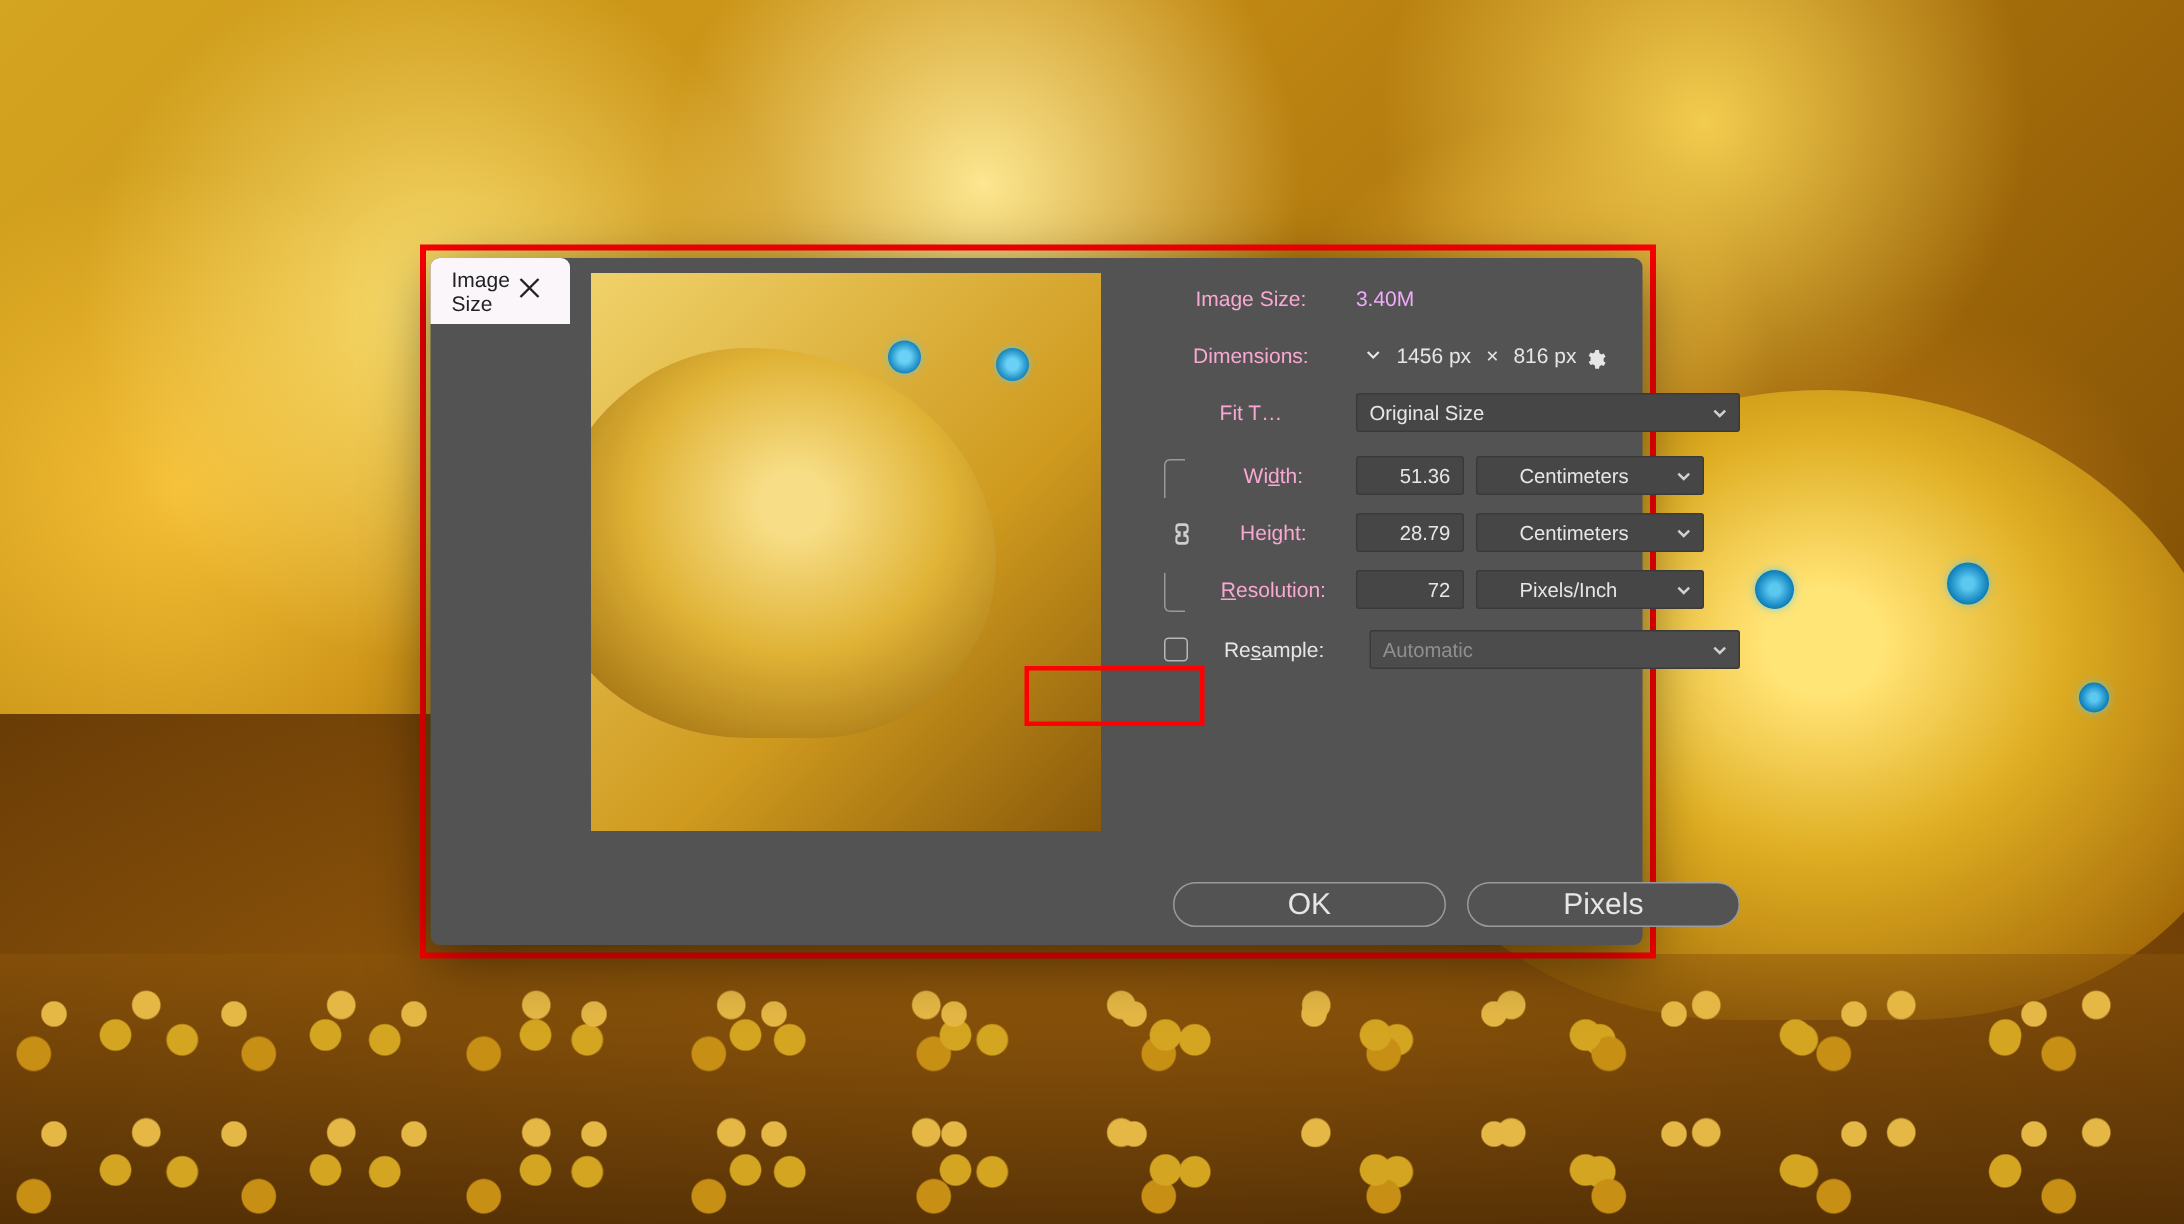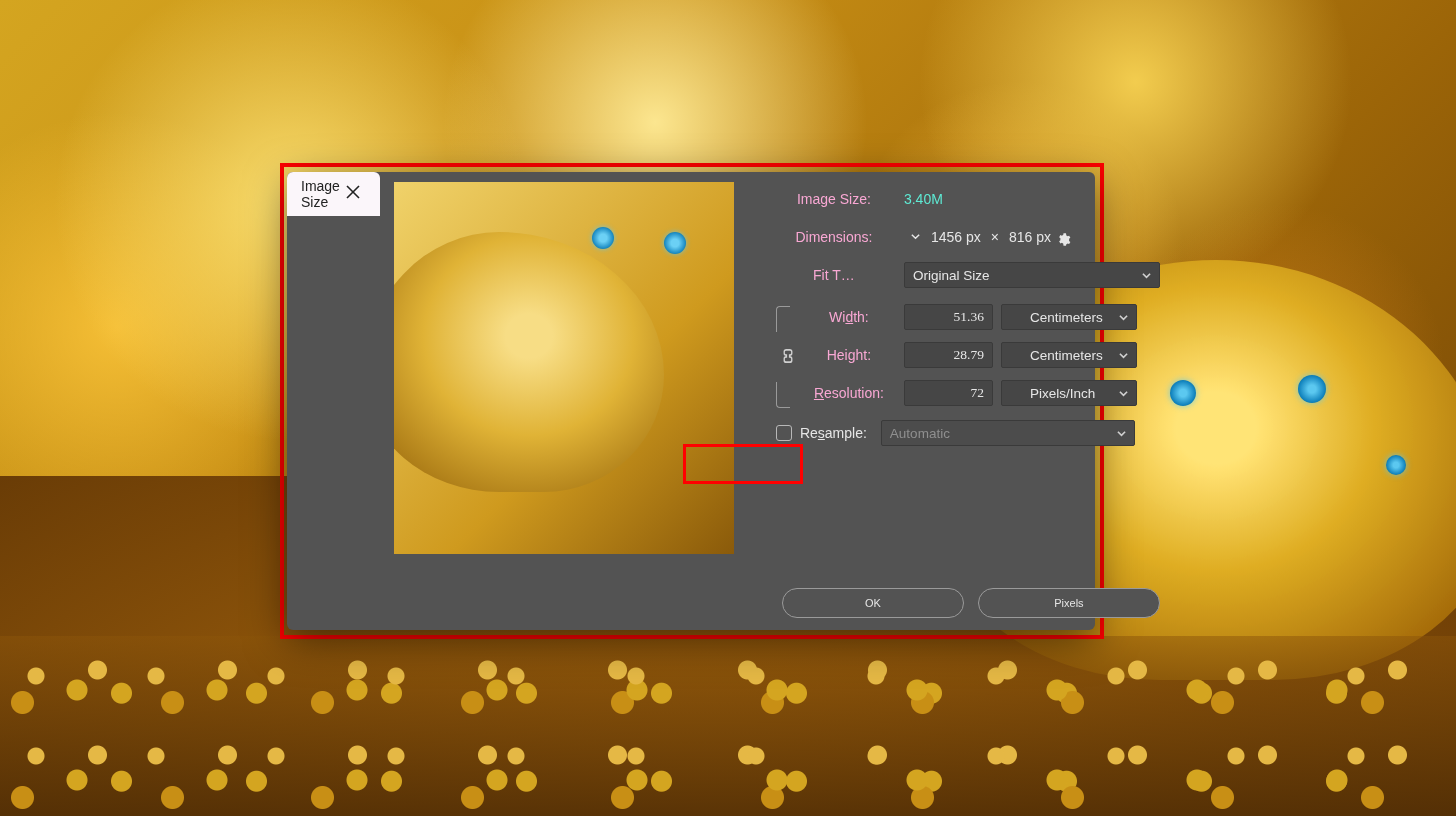--- a/index.html
+++ b/index.html
@@ -84,21 +84,21 @@
 .pvg1 { right:48px; top:50px; }
 .pvg2 { right:120px; top:45px; }
 
 
 .fields { flex:1; color:#e6e6e6; font-size:14px; display:flex; flex-direction:column; }
 .gear { position:absolute; right:24px; top:60px; cursor:pointer; }
 .gear svg { width:15px; height:15px; fill:#e6e6e6; }
 
 .row { display:flex; align-items:center; height:34px; margin-bottom:4px; }
 .row .label { width:130px; text-align:center; padding-right:10px; color:#f9a8d4; }
-.row .value { color:#5eead4; }
+.row .value { color:#f0abfc; }
 
 .dim-row .chev { margin:0 10px 0 6px; cursor:pointer; }
 .dim-row .chev svg { width:11px; height:11px; fill:none; stroke:#e6e6e6; stroke-width:1.6; }
 .dim-row .dims { display:flex; align-items:center; gap:10px; }
 
 .select, .input {
   height:26px; background:#464646; border:1px solid #3a3a3a; color:#e6e6e6;
   padding:0 8px; font-size:13.5px; display:flex; align-items:center; border-radius:2px;text-align:right;
 }
 .select { justify-content:space-between; cursor:pointer; }
@@ -115,37 +115,37 @@
 .link-bracket .br-top, .link-bracket .br-bot {
   position:absolute; left:2px; width:14px; height:26px; border-left:1px solid #9a9a9a;
 }
 .link-bracket .br-top { top:6px; border-top:1px solid #9a9a9a; border-radius:4px 0 0 0;}
 .link-bracket .br-bot { bottom:6px; border-bottom:1px solid #9a9a9a; border-radius:0 0 0 4px;}
 .link-icon { z-index:1; }
 .link-icon svg { width:12px; height:16px; fill:#cfcfcf; }
 
 .dim-rows { flex:1; }
 .dim-rows .row .label { width:100px; }
-.dim-rows .input { width:89px;font-family:Liberation Serif, serif; }
-.dim-rows .select.unit { width:136px; margin-left:8px;padding-left:28px; }
-
-.resample-row { margin-top:6px; display:flex; align-items:center; gap:8px; padding-left:2px;}
+.dim-rows .input { width:72px; }
+.dim-rows .select.unit { width:152px; margin-left:8px;padding-left:28px; }
+
+.resample-row { margin-top:6px; display:flex; align-items:center; gap:24px; padding-left:2px;}
 .checkbox {
   width:16px; height:16px; border:1px solid #b8b8b8; border-radius:3px; background:#535353; cursor:pointer;
 }
 .resample-row .label { text-align:left; width:auto; }
 .resample-row .select { flex:1; max-width:254px; margin-left:6px;}
 
 .underline-letter { text-decoration: underline; }
 
 
 .buttons { margin-top:auto; display:flex; gap:14px; justify-content:flex-end; padding-top:24px;}
 .btn {
   width:182px; height:30px; border:1px solid #9a9a9a; border-radius:15px;
-  background:#535353; color:#e6e6e6; font-size:11px; display:flex; align-items:center; justify-content:center;
+  background:#535353; color:#e6e6e6; font-size:20px; display:flex; align-items:center; justify-content:center;
   cursor:pointer;
 }
 </style>
 </head>
 <body>
 
 <div class="background">
   <div class="bg-bottom"></div>
   <div class="turtle"></div>
   <div class="gem g1"></div>

